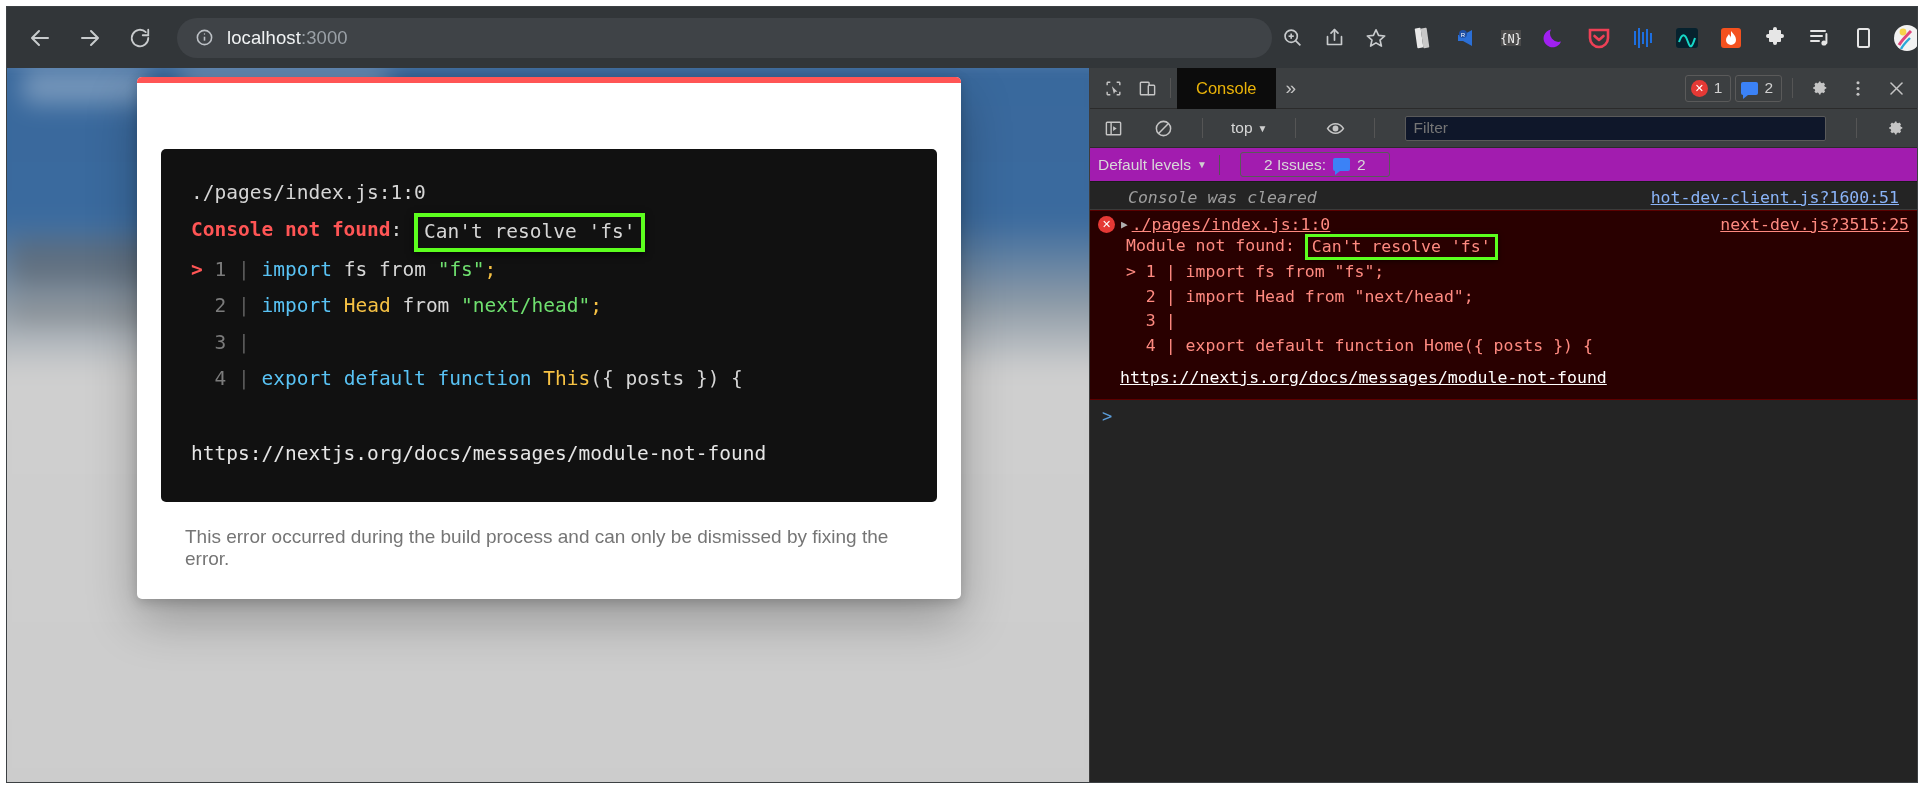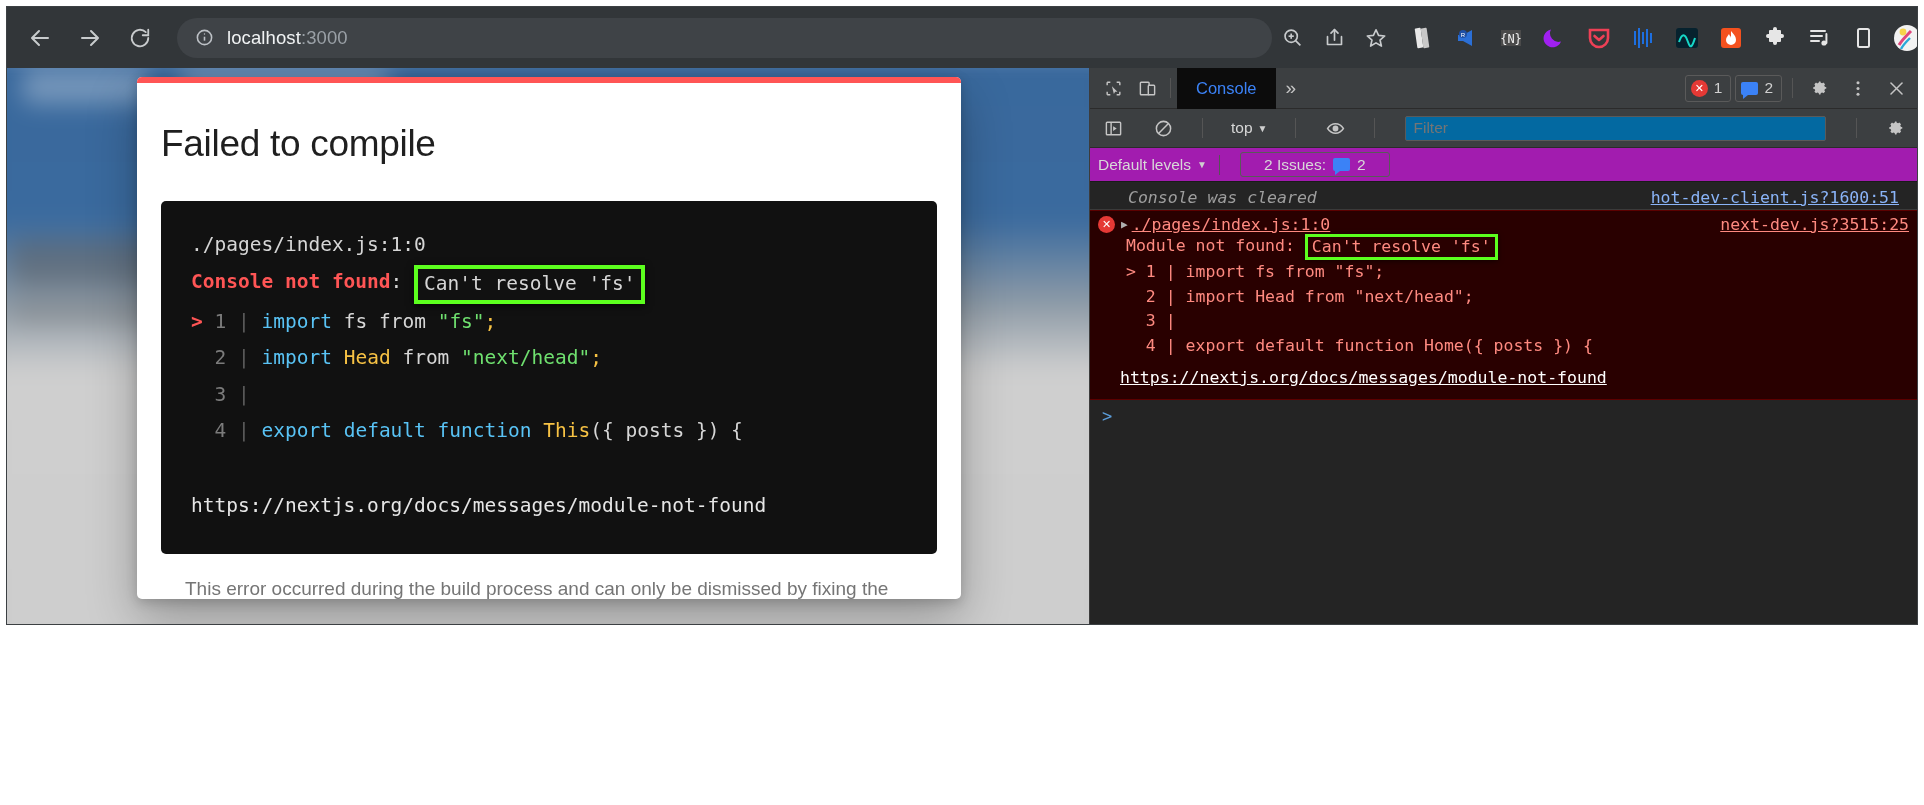--- a/index.html
+++ b/index.html
@@ -10,21 +10,21 @@
     overflow: hidden;
   }
   .screen {
     position: relative;
     width: 1924px; height: 805px;
     background: #ffffff;
   }
   
   .browser-frame {
     position: absolute; left: 6px; top: 6px;
-    width: 1912px; height: 619px;
+    width: 1912px; height: 777px;
     background: #323639;
     border: 1px solid #3c4043;
     overflow: hidden;
   }
   .toolbar {
     position: absolute; left: 0; top: 0;
     width: 1912px; height: 61px;
     background: #323639;
     display: flex; align-items: center;
   }
@@ -170,21 +170,21 @@
   }
   .dt-icon-btn {
     width: 34px; height: 34px;
     display: flex; align-items: center; justify-content: center;
     color: #c5c5c5;
   }
   .dt-sep { width: 1px; height: 20px; background: #555; margin: 0 6px; }
   .dt-tab {
     height: 41px; padding: 0 19px;
     display: flex; align-items: center;
-    background: #0c0c0c; color: #3b82f6;
+    background: #0c0c0c; color: #eab308;
     font-size: 16.5px;
   }
   .dt-more { padding: 0 10px; color: #c5c5c5; font-size: 19px; }
   .dt-right { margin-left: auto; display: flex; align-items: center; gap: 4px; }
   .dt-badge {
     display: flex; align-items: center; gap: 6px;
     border: 1px solid #5a5a5a; border-radius: 3px;
     padding: 2px 8px 2px 5px; height: 27px;
     font-size: 15.5px; color: #d0d0d0;
   }
@@ -207,21 +207,21 @@
     background: #3c3f41; border-bottom: 1px solid #2b2b2b;
     padding: 0 6px; gap: 16px;
   }
   .ctx-select {
     display: flex; align-items: center; gap: 5px;
     font-size: 15.5px; color: #d8d8d8; padding: 0 6px;
   }
   .caret { font-size: 10px; color: #cfcfcf; }
   .filter-input {
     flex: 1; height: 25px; margin: 0 8px;
-    background: #0369a1; border: 1px solid #5a5a5a; border-radius: 2px;
+    background: #0f172a; border: 1px solid #5a5a5a; border-radius: 2px;
     color: #cccccc; font-size: 15.5px; padding: 0 7px;
     font-family: "Liberation Sans", sans-serif;
     outline: none;
   }
   .dt-levelbar {
     height: 34px; display: flex; align-items: center;
     background: #a21caf; border-bottom: 1px solid #1a1a1a;
     padding: 0 8px; gap: 6px;
   }
   .level-select { display: flex; align-items: center; gap: 6px; font-size: 15.5px; color: #d8d8d8; }
@@ -440,21 +440,20 @@
       <div class="page-bg">
         <div class="blob b1"></div>
         <div class="blob b2"></div>
         <div class="dark-blob"></div>
         <div class="dark-blob2"></div>
       </div>
 
       <div class="overlay">
         <div class="overlay-accent"></div>
         <div class="overlay-inner">
-          <h1 class="overlay-title">Failed to compile</h1>
 
           <div class="code-block">
             <div class="code-line"><span class="c-file">./pages/index.js:1:0</span></div>
             <div class="code-line"><span class="c-err">Console not found</span><span class="c-colon">:</span> <span class="hl-box">Can't resolve 'fs'</span></div>
 
             <div>
               <div class="code-line"><span class="gutter-arrow">&gt;</span> <span class="lineno">1</span> <span class="bar">|</span> <span class="k-kw">import</span><span class="k-var"> fs </span><span class="k-var">from</span><span class="k-var"> </span><span class="k-str">"fs"</span><span class="k-fn">;</span></div>
 
               <div class="code-line"><span class="gutter-arrow"></span>  <span class="lineno">2</span> <span class="bar">|</span> <span class="k-kw">import</span><span class="k-var"> </span><span class="k-fn">Head</span><span class="k-var"> from </span><span class="k-str">"next/head"</span><span class="k-fn">;</span></div>
 

